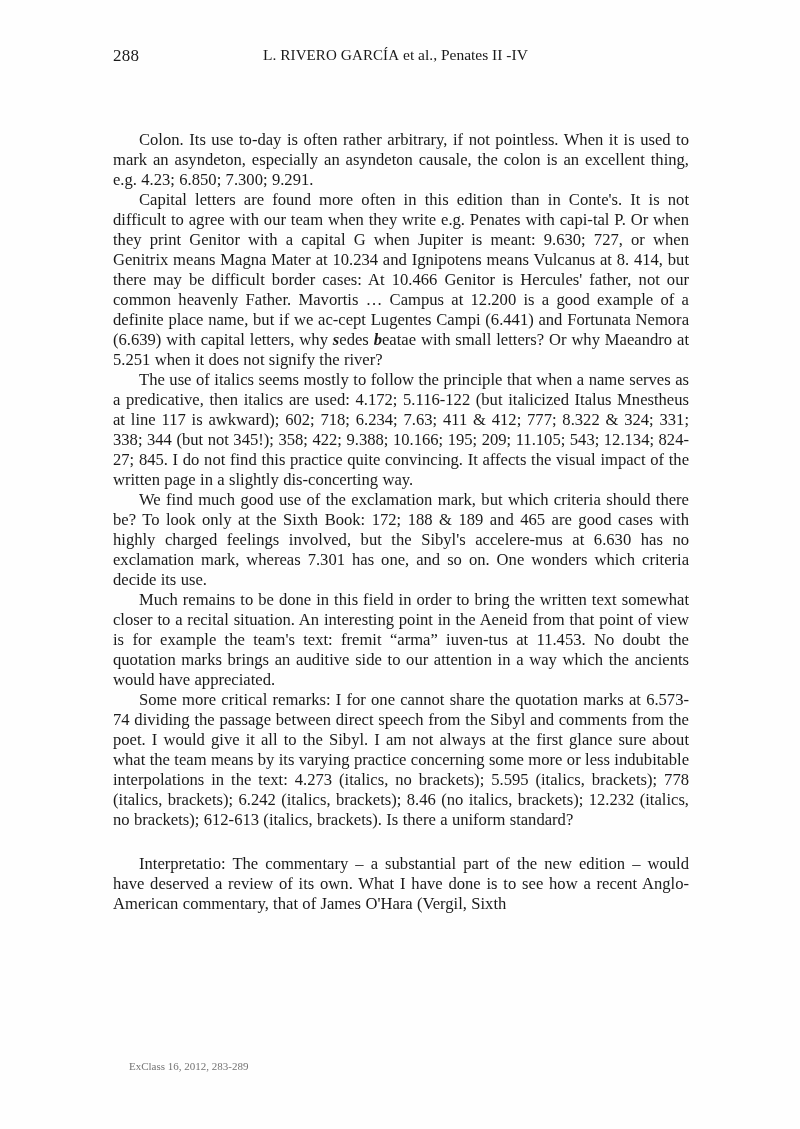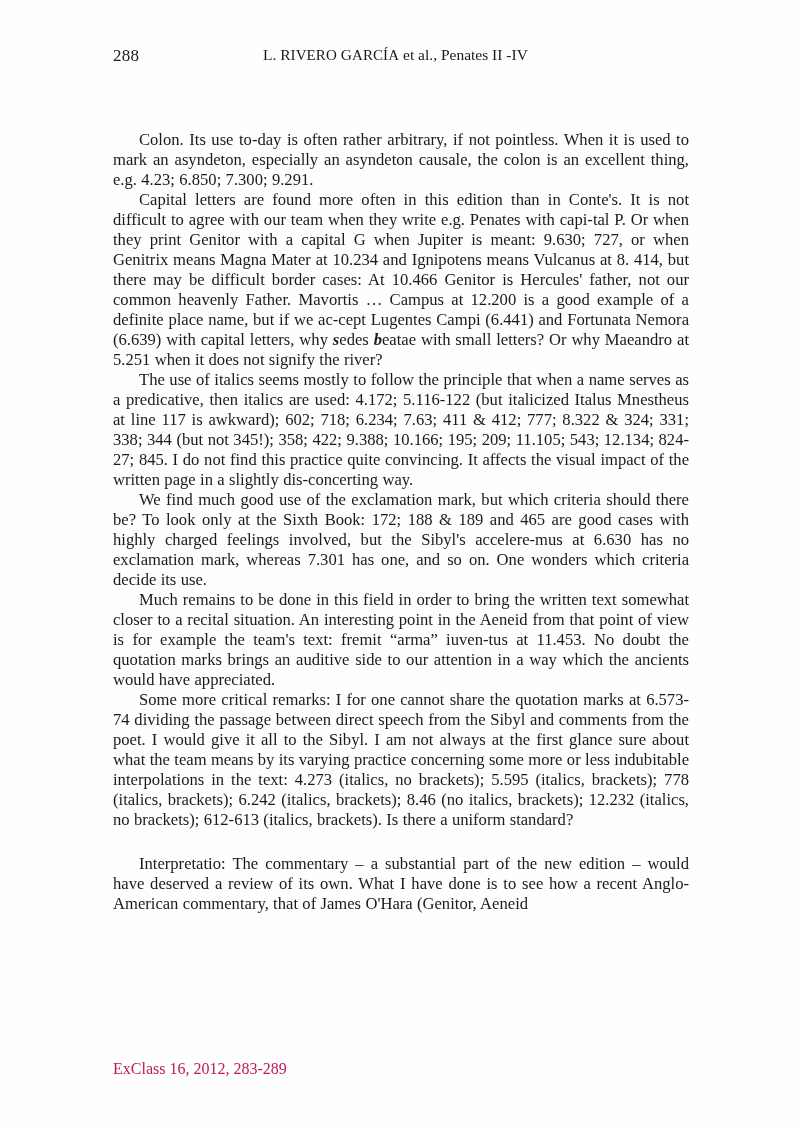--- a/index.html
+++ b/index.html
@@ -72,24 +72,24 @@
     word-spacing: 0.2px;
   }
   p.para.spaced-before {
     margin-top: 23.6px;
   }
 
   
   .footer {
     position: absolute;
     top: 1060px;
-    left: 113px;
+    left: 129px;
     width: 574px;
-    font-size: 16px;
-    color: #be185d;
+    font-size: 11px;
+    color: #737373;
   }
 </style>
 </head>
 <body>
 
 <div class="page">
 
   <div class="running-head">
     <span class="folio">288</span>
     <span class="head-title"><span>L. </span><span>R</span><span class="sc">IVERO</span><span> G</span><span class="sc">ARCÍA</span><span class="it"> et al., </span><span class="it">Penates II -IV</span></span>
@@ -102,19 +102,19 @@
     <p class="para"><span class="it">Capital letters</span><span> are found more often in this edition than in Conte's. It is not difficult to agree with our team when they write e.g. </span><span class="it">Penates</span><span> with capi-tal P. Or when they print </span><span class="it">Genitor</span><span> with a capital G when Jupiter is meant: 9.630; 727, or when </span><span class="it">Genitrix</span><span> means Magna Mater at 10.234 and </span><span class="it">Ignipotens</span><span> means Vulcanus at 8. 414, but there may be difficult border cases: At 10.466 </span><span class="it">Genitor</span><span> is Hercules' father, not our common heavenly Father. </span><span class="it">Mavortis …</span><span> </span><span class="it">Campus</span><span> at 12.200 is a good example of a definite place name, but if we ac-cept </span><span class="it">Lugentes Campi</span><span> (6.441) and </span><span class="it">Fortunata Nemora</span><span> (6.639) with capital letters, why </span><span class="bi">s</span><span class="it">edes </span><span class="bi">b</span><span class="it">eatae</span><span> with small letters? Or why </span><span class="it">Maeandro</span><span> at 5.251 when it does not signify the river?</span></p>
 
     <p class="para"><span>The use of </span><span class="it">italics</span><span> seems mostly to follow the principle that when a name serves as a predicative, then italics are used: 4.172; 5.116-122 (but italicized </span><span class="it">Italus Mnestheus</span><span> at line 117 is awkward); 602;  718;  6.234;  7.63; 411 &amp; 412; 777;  8.322 &amp; 324;  331;  338;  344 (but not 345!);  358;  422;  9.388;  10.166; 195;  209; 11.105;  543;  12.134;  824-27;  845. I do not find this practice quite convincing. It affects the visual impact of the written page in a slightly  dis-concerting way.</span></p>
 
     <p class="para"><span>We find much good use of the </span><span class="it">exclamation mark</span><span>, but which criteria should there be? To look only at the Sixth Book: 172; 188 &amp; 189 and 465 are good cases with highly charged feelings involved, but the Sibyl's </span><span class="it">accelere-mus</span><span> at 6.630 has no exclamation mark, whereas 7.301 has one, and so on. One wonders which criteria decide its use.</span></p>
 
     <p class="para"><span>Much remains to be done in this field in order to bring the written text somewhat closer to a recital situation. An interesting point in the </span><span class="it">Aeneid</span><span> from that point of view is for example the team's text: </span><span class="it">fremit “arma” iuven-tus</span><span> at 11.453. No doubt the quotation marks  brings an auditive side to our attention in a way which the ancients would have appreciated.</span></p>
 
     <p class="para"><span>Some more critical remarks: I for one cannot share the quotation marks at 6.573-74 dividing the passage between direct speech from the Sibyl and comments from the poet. I would give it all to the Sibyl. I am not always at the first glance sure about what the team means by its varying practice concerning some more or less indubitable interpolations in the text: 4.273 (italics, no brackets); 5.595 (italics, brackets);  778 (italics, brackets); 6.242 (italics, brackets); 8.46 (no italics, brackets); 12.232 (italics, no brackets); 612-613 (italics, brackets). Is there a uniform standard?</span></p>
 
-    <p class="para spaced-before"><span class="it">Interpretatio</span><span>: The commentary – a substantial part of the new edition – would have deserved a review of its own. What I have done is to see how a recent Anglo-American commentary, that of James O'Hara (</span><span class="it">Genitor, Aeneid</span></p>
+    <p class="para spaced-before"><span class="it">Interpretatio</span><span>: The commentary – a substantial part of the new edition – would have deserved a review of its own. What I have done is to see how a recent Anglo-American commentary, that of James O'Hara (</span><span class="it">Vergil, Sixth</span></p>
 
   </div>
 
   <div class="footer"><span class="it">ExClass</span><span> 16, 2012, 283-289</span></div>
 
 </div>
 
 </body></html>

